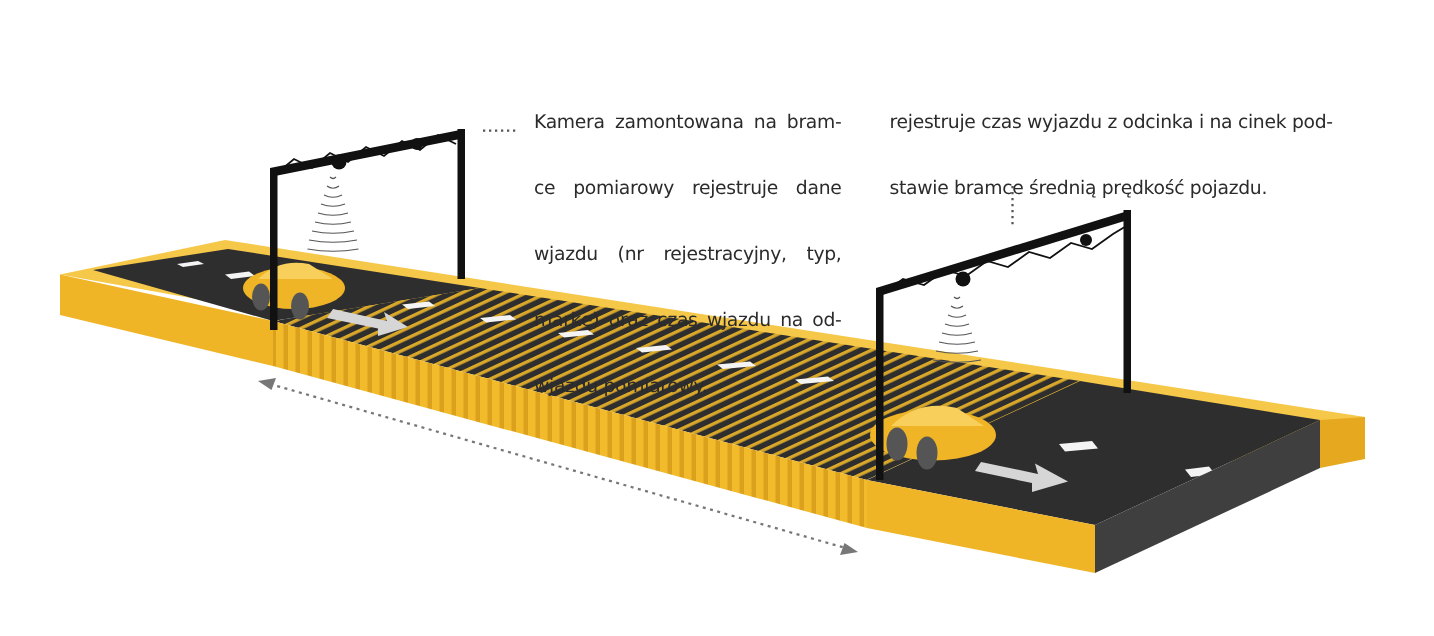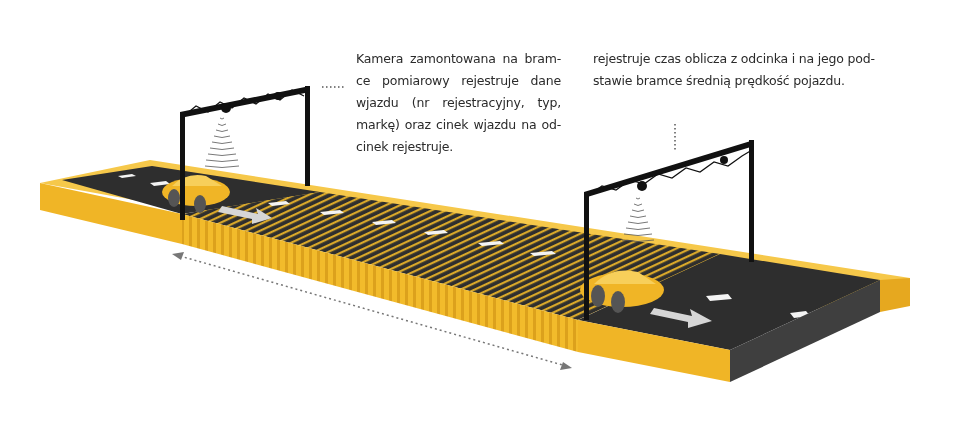--- a/index.html
+++ b/index.html
@@ -8,21 +8,21 @@
   .caption {
     position: absolute;
     color: #2b2b2b;
     font-family: "DejaVu Sans", sans-serif;
     font-size: 12.5px;
     line-height: 22px;
     letter-spacing: -0.2px;
   }
   .caption-entry { left: 356px; top: 48px; width: 205px; text-align: justify; }
   .caption-exit { left: 593px; top: 48px; width: 320px; }
-  .caption .line { display: block; white-space: nowrap; }
+  .caption .line { display: block; white-space: nowrap; margin-top: 22px; }
   .caption-entry .line { text-align-last: justify; }
   .caption-entry .line.last { text-align-last: left; }
 </style>
 </head>
 <body>
 
 <svg id="scene" viewBox="0 0 956 424" xmlns="http://www.w3.org/2000/svg">
   <defs>
     <pattern id="stripes" patternUnits="userSpaceOnUse" width="10" height="6" patternTransform="rotate(-25)">
       <rect width="10" height="6" fill="#2e2e2e"></rect>
@@ -126,20 +126,20 @@
   </g>
 
   <line x1="322" y1="87" x2="344" y2="87" stroke="#555" stroke-width="1.5" stroke-dasharray="1.5,2.5"></line>
   <line x1="675" y1="124" x2="675" y2="150" stroke="#555" stroke-width="1.5" stroke-dasharray="1.5,2.5"></line>
 </svg>
 
 <div class="caption caption-entry">
   <span class="line">Kamera zamontowana na bram-</span>
   <span class="line">ce pomiarowy rejestruje dane</span>
   <span class="line">wjazdu (nr rejestracyjny, typ,</span>
-  <span class="line">markę) oraz cinek wjazdu na od-</span>
-  <span class="line last">cinek rejestruje.</span>
+  <span class="line">markę) oraz czas wjazdu na od-</span>
+  <span class="line last">wjazdu pomiarowy.</span>
 </div>
 
 <div class="caption caption-exit">
-  <span class="line">rejestruje czas oblicza z odcinka i na jego pod-</span>
+  <span class="line">rejestruje czas wyjazdu z odcinka i na cinek pod-</span>
   <span class="line">stawie bramce średnią prędkość pojazdu.</span>
 </div>
 
 </body></html>

